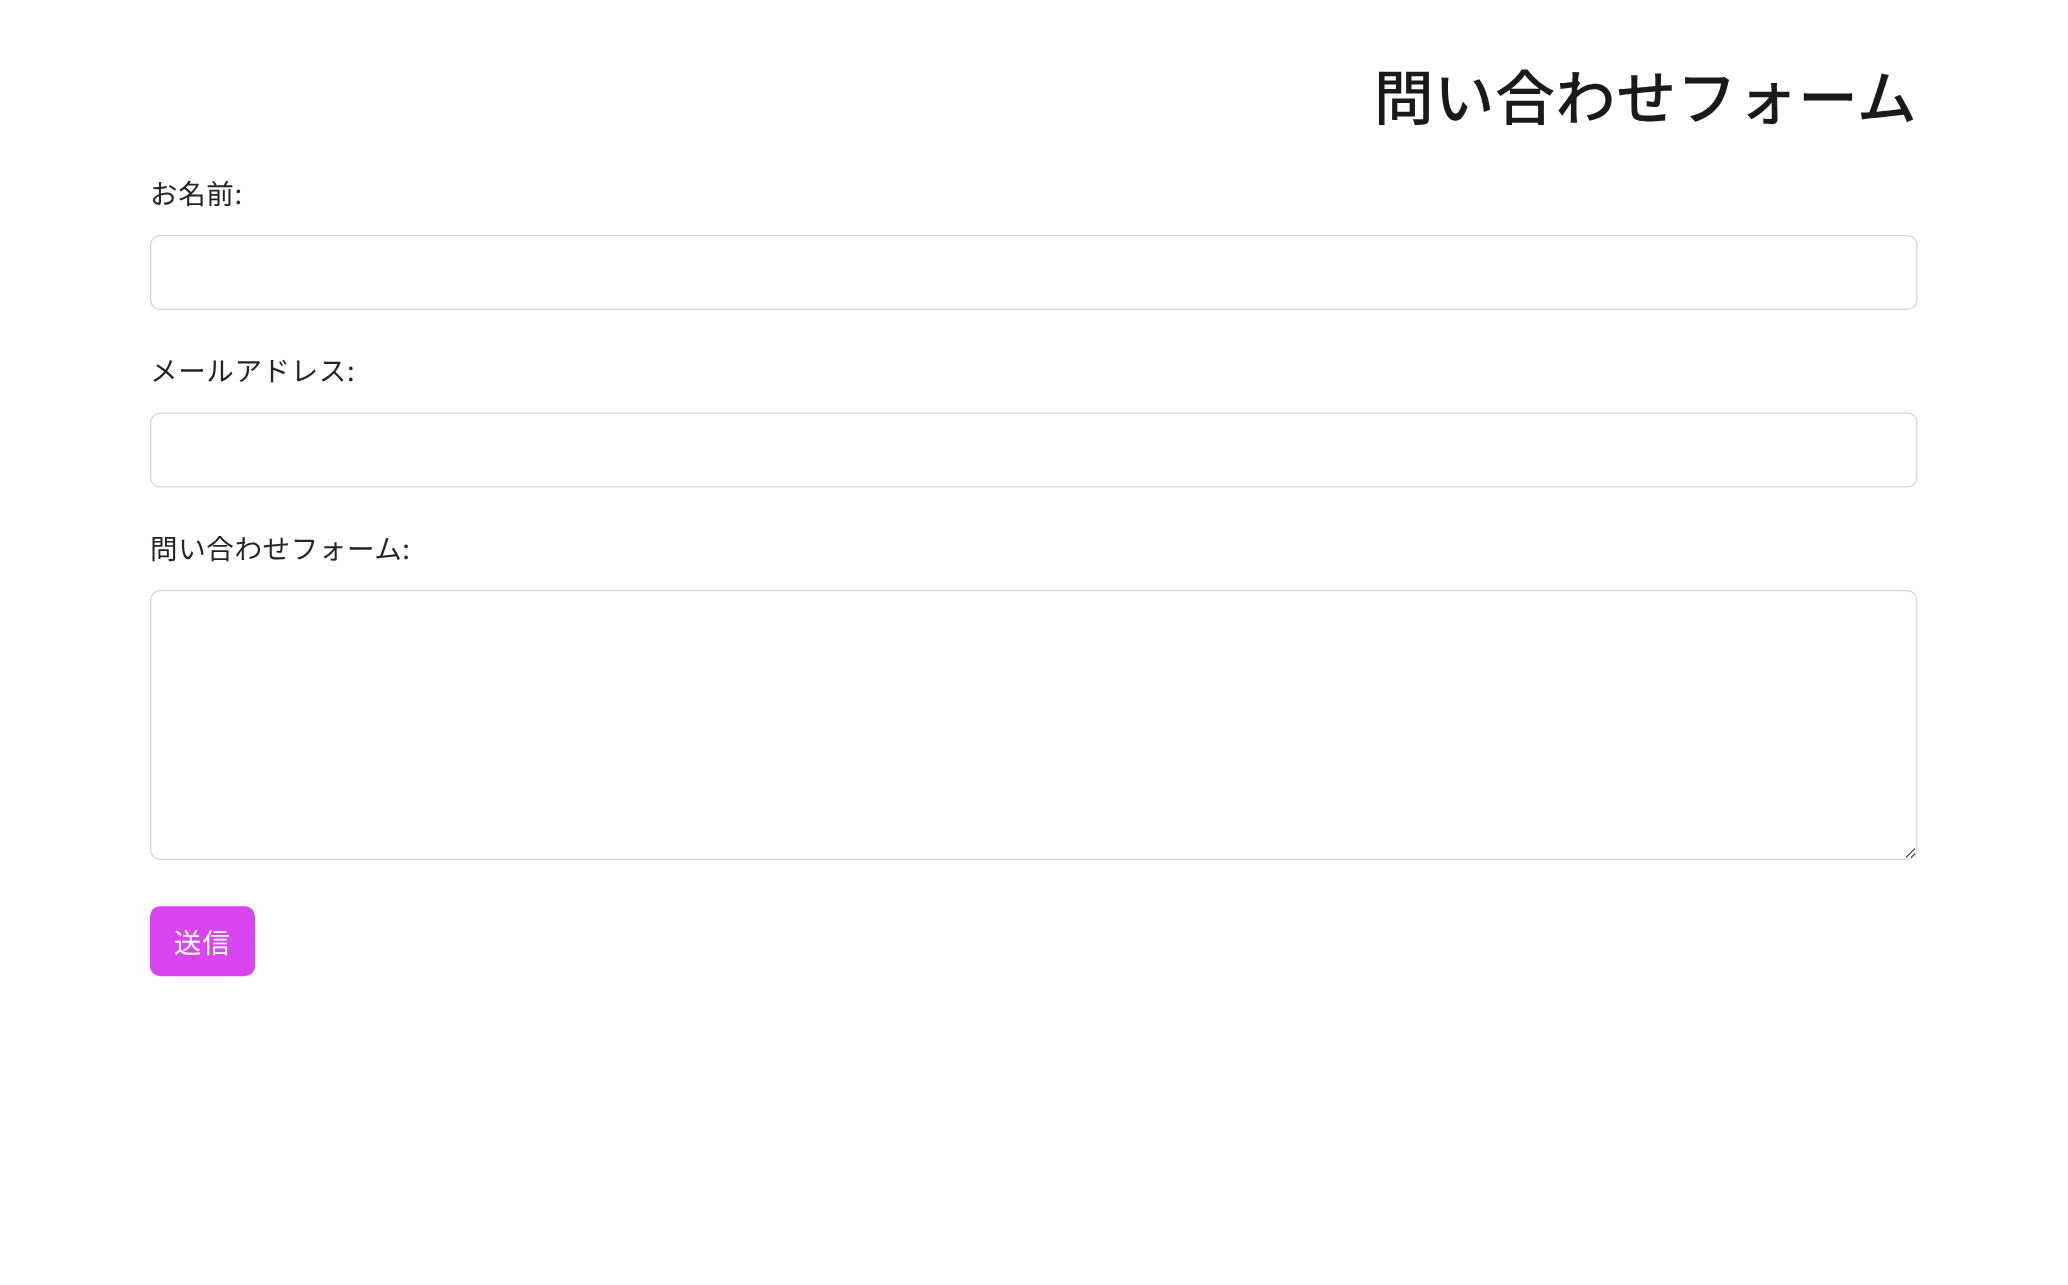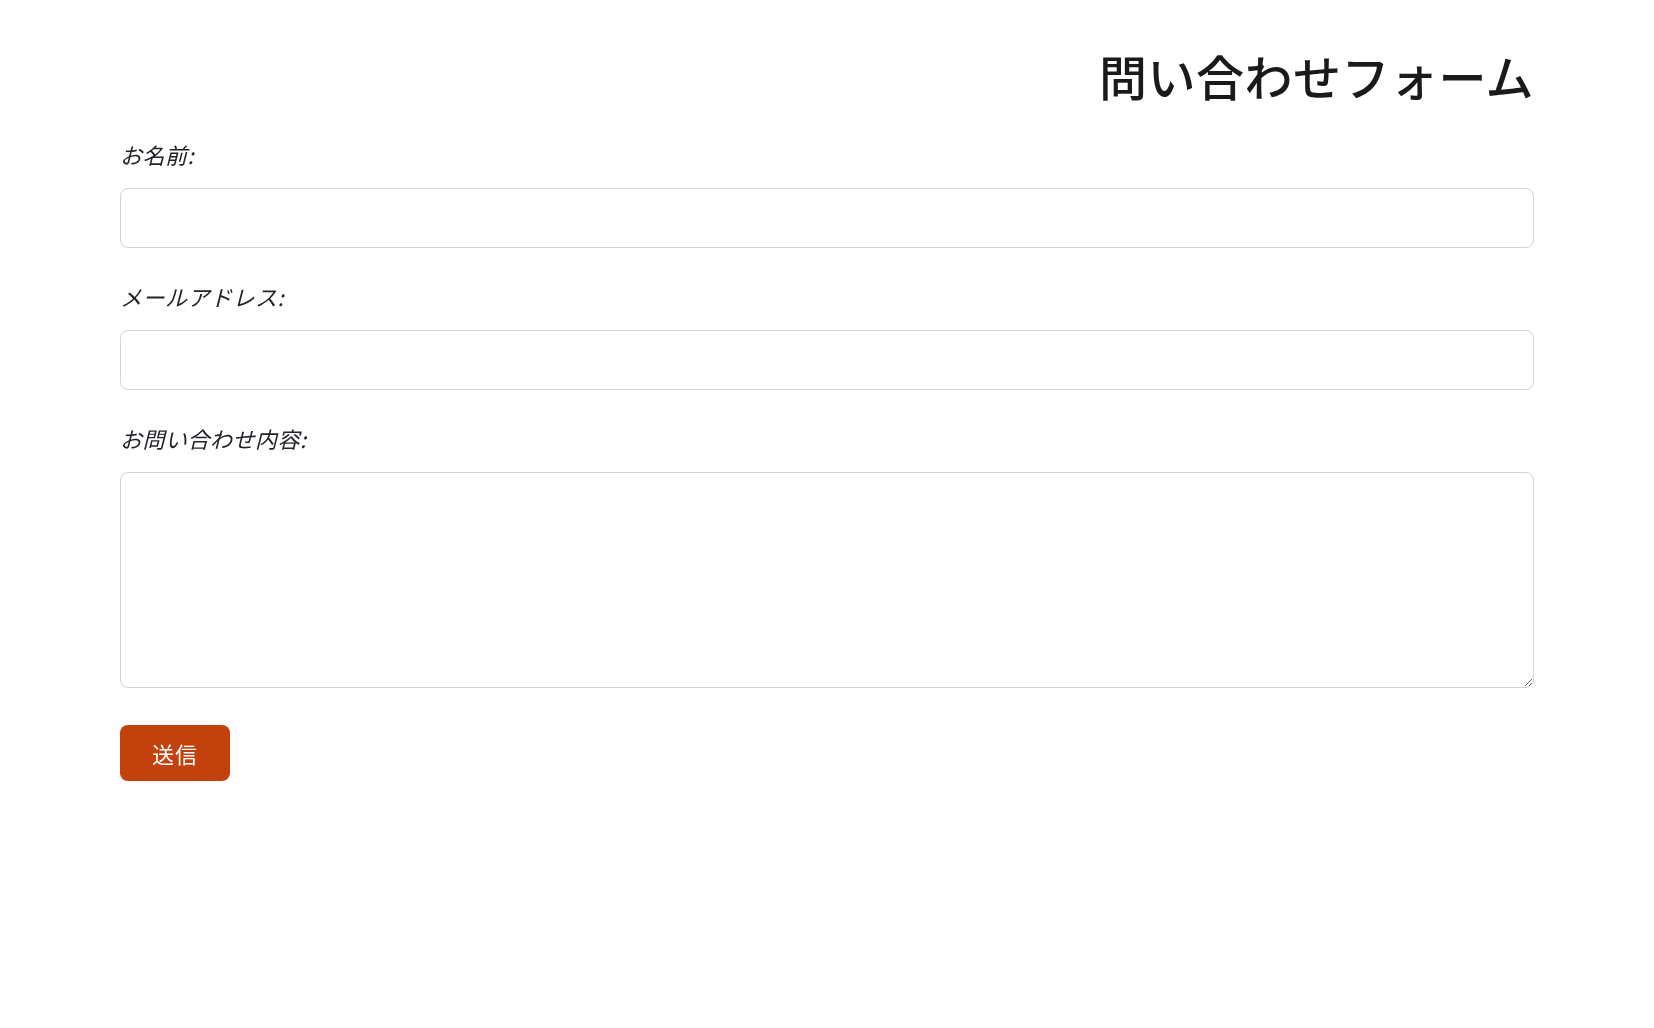--- a/index.html
+++ b/index.html
@@ -23,44 +23,43 @@
     }
     .form-group {
       margin-bottom: 32px;
     }
     .form-label {
       display: block;
       font-size: 22px;
       color: #212529;
       margin-bottom: 18px;
       letter-spacing: 0.5px;
-      font-style: italic;
     }
     .form-control {
       width: 100%;
       padding: 14px 16px;
       font-size: 20px;
       line-height: 1.5;
       color: #212529;
       background-color: #ffffff;
       border: 1px solid #ced4da;
       border-radius: 8px;
       outline: none;
       font-family: inherit;
     }
     textarea.form-control {
       height: 216px;
       resize: both;
     }
     .submit-button {
       display: inline-block;
-      padding: 12px 32px;
+      padding: 12px 19px;
       font-size: 22px;
       color: #ffffff;
-      background-color: #c2410c;
+      background-color: #d946ef;
       border: none;
       border-radius: 8px;
       cursor: pointer;
       font-family: inherit;
       letter-spacing: 1px;
     }
   </style>
 </head>
 <body>
 
@@ -71,18 +70,18 @@
     <label class="form-label">お名前:</label>
     <input type="text" class="form-control" value="" style="">
   </div>
 
   <div class="form-group">
     <label class="form-label">メールアドレス:</label>
     <input type="email" class="form-control" value="" style="">
   </div>
 
   <div class="form-group">
-    <label class="form-label">お問い合わせ内容:</label>
+    <label class="form-label">問い合わせフォーム:</label>
     <textarea class="form-control" value="" style=""></textarea>
   </div>
 
   <button type="submit" class="submit-button">送信</button>
 </form>
 
 </body></html>

